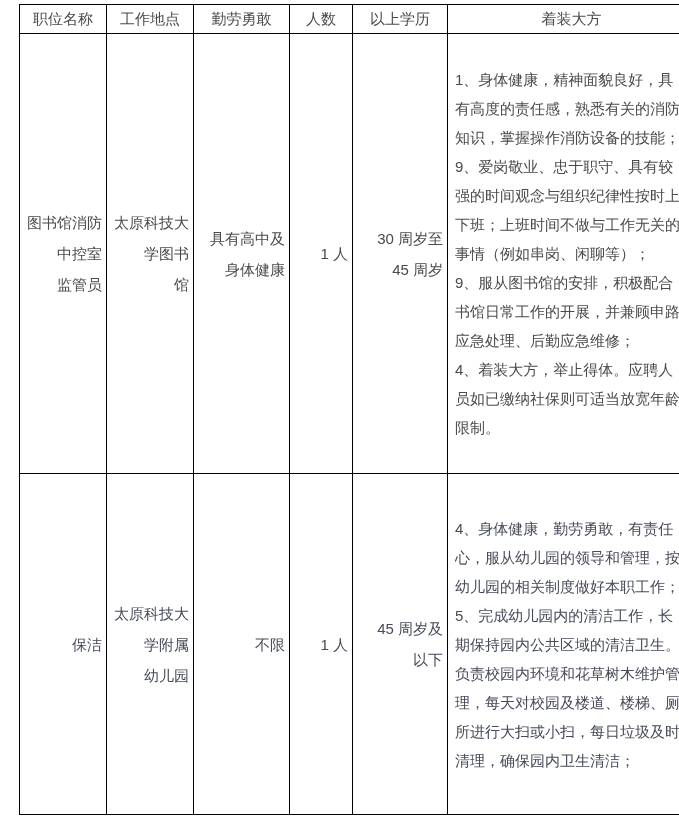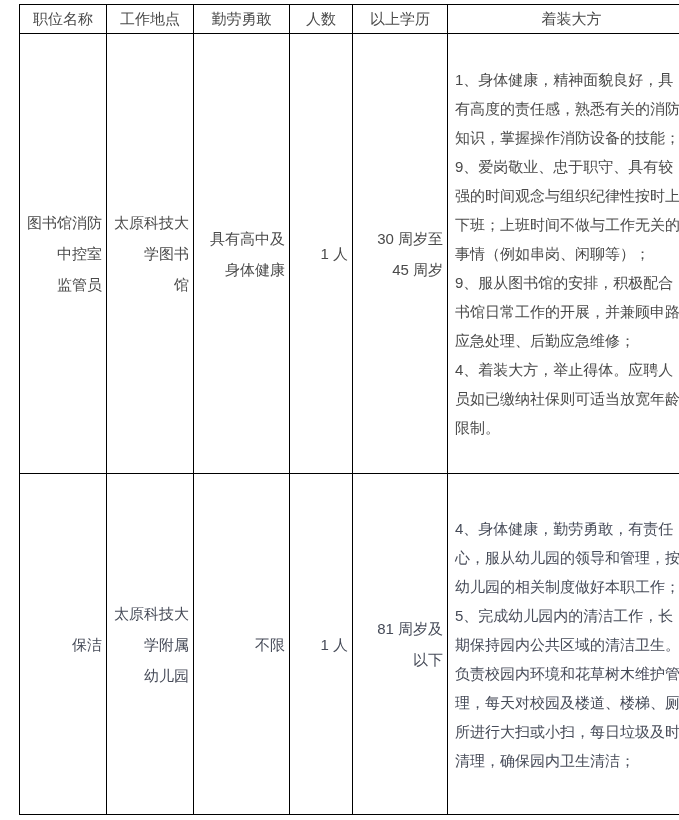--- a/index.html
+++ b/index.html
@@ -99,21 +99,21 @@
         <p>9、服从图书馆的安排，积极配合书馆日常工作的开展，并兼顾申路应急处理、后勤应急维修；</p>
         <p>4、着装大方，举止得体。应聘人员如已缴纳社保则可适当放宽年龄限制。</p>
       </td>
     </tr>
     <tr class="row-dark" style="height:341px;">
       <td class="cell-center">保洁</td>
       <td class="cell-center">太原科技大学附属
 幼儿园</td>
       <td class="cell-center">不限</td>
       <td class="cell-center">1 人</td>
-      <td class="cell-center">81 周岁及
+      <td class="cell-center">45 周岁及
 以下</td>
       <td class="cell-req">
         <p>4、身体健康，勤劳勇敢，有责任心，服从幼儿园的领导和管理，按幼儿园的相关制度做好本职工作；</p>
         <p>5、完成幼儿园内的清洁工作，长期保持园内公共区域的清洁卫生。负责校园内环境和花草树木维护管理，每天对校园及楼道、楼梯、厕所进行大扫或小扫，每日垃圾及时清理，确保园内卫生清洁；</p>
       </td>
     </tr>
   </tbody>
 </table>
 
 </body></html>

